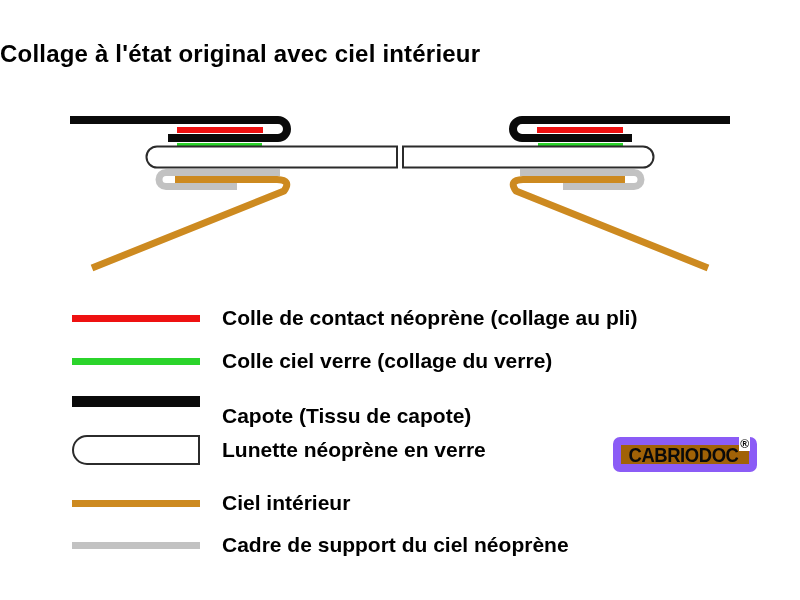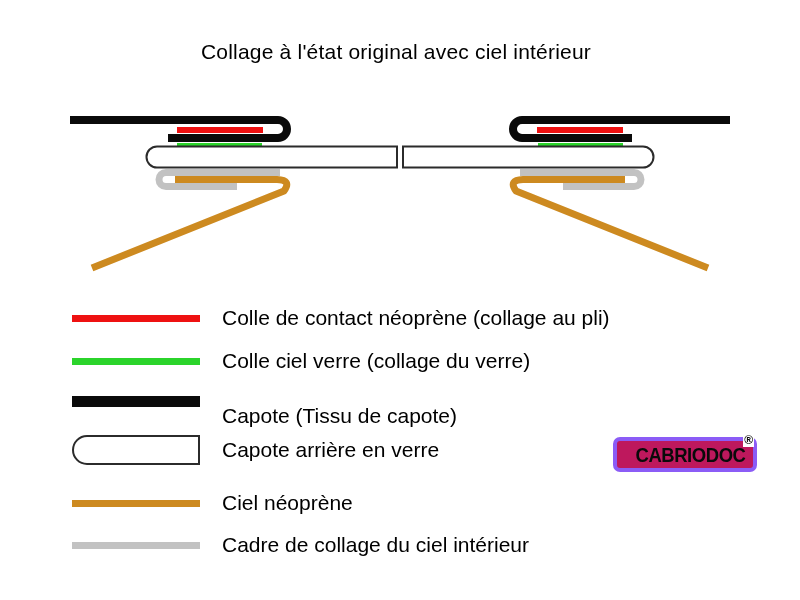--- a/index.html
+++ b/index.html
@@ -1,51 +1,51 @@
 <!DOCTYPE html>
 <html style="--c-capote: #0a0a0a; --c-neoprene_glue: #ee1111; --c-glass_glue: #2bd42b; --c-glass_border: #2b2b2b; --c-glass_fill: #ffffff; --c-headliner: #cd8a20; --c-support_frame: #c2c2c2;"><head>
 <meta charset="utf-8">
 <style>
   html,body { margin:0; padding:0; background:#fff; }
   #page {
     position:relative; width:800px; height:600px; background:#fff;
     font-family:"Liberation Sans", sans-serif; overflow:hidden;
   }
   .title {
-    position:absolute; top:40px; left:0; width:792px; text-align:center;
-    font-size:21px; font-weight:normal; color:#000; letter-spacing:0.2px;
+    position:absolute; top:40px; left:0; width:792px; 
+    font-size:24px; font-weight:bold; color:#000; letter-spacing:0.2px;
   }
   svg.diagram { position:absolute; top:0; left:0; }
   .stroke-capote   { stroke:var(--c-capote);        fill:none; }
   .stroke-red      { stroke:var(--c-neoprene_glue); fill:none; }
   .stroke-green    { stroke:var(--c-glass_glue);    fill:none; }
   .stroke-gray     { stroke:var(--c-support_frame); fill:none; }
   .stroke-brown    { stroke:var(--c-headliner);     fill:none; }
   .glass-shape     { stroke:var(--c-glass_border);  fill:var(--c-glass_fill); }
 
   .legend-label {
     position:absolute; left:222px; height:28px; line-height:28px;
-    font-size:21px; font-weight:normal; color:#000; white-space:nowrap;
+    font-size:21px; font-weight:bold; color:#000; white-space:nowrap;
   }
   .swatch { position:absolute; left:72px; width:128px; }
   .sw-red    { height:7px;  background:var(--c-neoprene_glue); }
   .sw-green  { height:7px;  background:var(--c-glass_glue); }
   .sw-black  { height:11px; background:var(--c-capote); }
   .sw-glass  {
     height:30px; background:var(--c-glass_fill);
     border:2px solid var(--c-glass_border); box-sizing:border-box;
     border-radius:15px 0 0 15px;
   }
   .sw-brown  { height:7px; background:var(--c-headliner); }
   .sw-gray   { height:7px; background:var(--c-support_frame); }
 
   .logo {
     position:absolute; left:613px; top:437px; width:144px; height:35px;
-    border:4px solid #8b5cf6; border-radius:7px; box-sizing:border-box;
-    display:flex; align-items:center; justify-content:flex-end; background:#be185d;
+    border:8px solid #8b5cf6; border-radius:7px; box-sizing:border-box;
+    display:flex; align-items:center; justify-content:flex-start; background:#a16207;
   }
   .logo-text {
     font-size:21px; font-weight:bold; color:#0a0a0a; letter-spacing:-0.5px;
     transform:scaleX(0.88); white-space:nowrap;
   }
   .logo-reg {
     position:absolute; top:-8px; right:-1px; font-size:12px; font-weight:bold;
     color:#0a0a0a; background:#fff; line-height:14px; padding:0 1px;
   }
 </style>
@@ -78,27 +78,27 @@
     <div class="swatch sw-red" style="top:315px"></div>
     <div class="legend-label" style="top:304px">Colle de contact néoprène (collage au pli)</div>
 
     <div class="swatch sw-green" style="top:358px"></div>
     <div class="legend-label" style="top:347px">Colle ciel verre (collage du verre)</div>
 
     <div class="swatch sw-black" style="top:396px"></div>
     <div class="legend-label" style="top:402px">Capote (Tissu de capote)</div>
 
     <div class="swatch sw-glass" style="top:435px"></div>
-    <div class="legend-label" style="top:436px">Capote arrière en verre</div>
+    <div class="legend-label" style="top:436px">Lunette néoprène en verre</div>
 
     <div class="swatch sw-brown" style="top:500px"></div>
-    <div class="legend-label" style="top:489px">Ciel néoprène</div>
+    <div class="legend-label" style="top:489px">Ciel intérieur</div>
 
     <div class="swatch sw-gray" style="top:542px"></div>
-    <div class="legend-label" style="top:531px">Cadre de collage du ciel intérieur</div>
+    <div class="legend-label" style="top:531px">Cadre de support du ciel néoprène</div>
   </div>
 
   <div class="logo">
     <span class="logo-text">CABRIODOC</span>
     <span class="logo-reg">®</span>
   </div>
 
 </div>
 
 </body></html>

